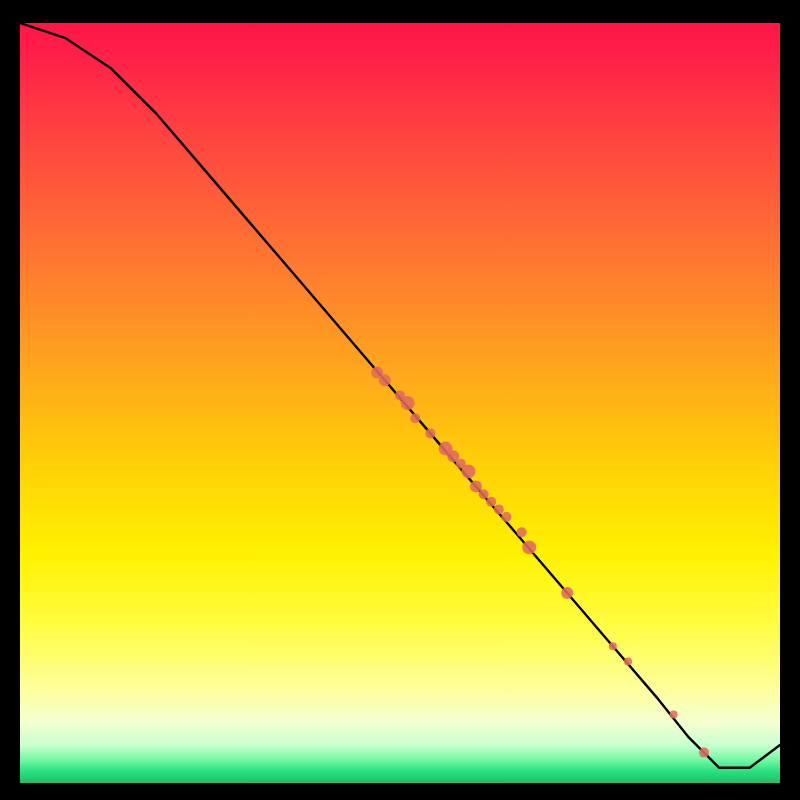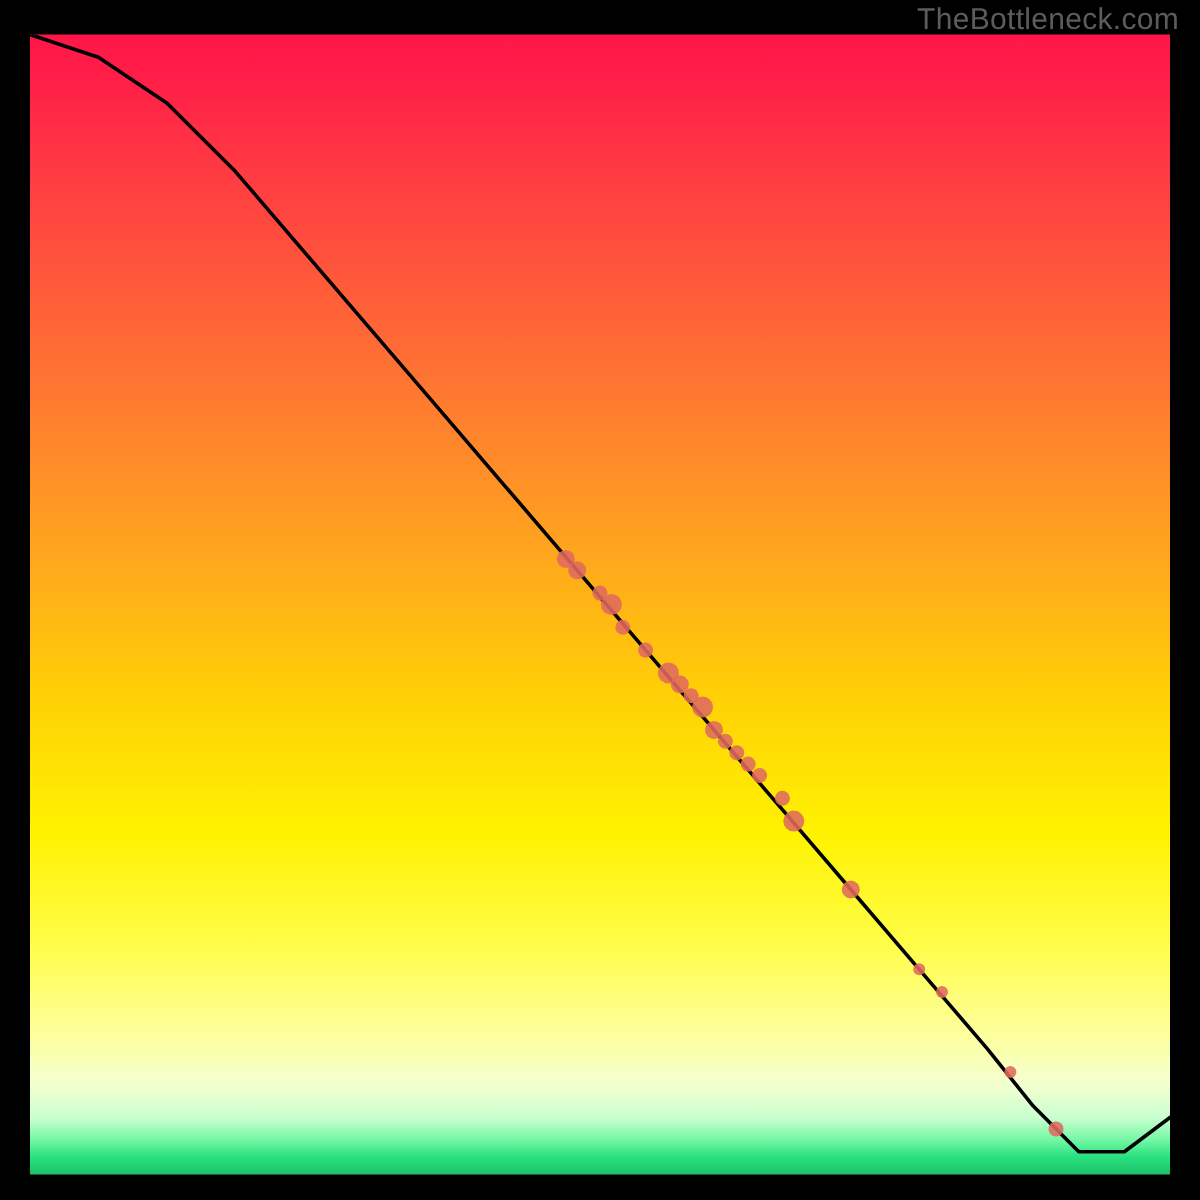--- a/index.html
+++ b/index.html
@@ -62,21 +62,20 @@
     font-size: 20px;
     font-weight: 500;
     letter-spacing: 0.2px;
     user-select: none;
   }
 </style>
 </head>
 <body>
 
 <div class="stage">
-  <div class="watermark">TheBottleneck.com</div>
 
   <div class="plot">
     <div class="gradient"></div>
     <svg class="curve" viewBox="0 0 760 760" preserveAspectRatio="none">
       <path id="curve-path" fill="none" stroke="#000000" stroke-width="2.4" stroke-linejoin="round" stroke-linecap="round" d="M0.0 0.0 L45.6 15.2 L91.2 45.6 L136.8 91.2 L182.4 144.4 L228.0 197.6 L273.6 250.8 L319.2 304.0 L364.8 357.2 L410.4 410.4 L456.0 463.6 L501.6 516.8 L547.2 570.0 L592.8 623.2 L638.4 676.4 L668.8 714.4 L699.2 744.8 L729.6 744.8 L760.0 722.0"></path>
       <g id="markers">
           <circle cx="357.2" cy="349.6" r="6" fill="#e06a5f" fill-opacity="0.88"></circle>
           <circle cx="364.8" cy="357.2" r="6" fill="#e06a5f" fill-opacity="0.88"></circle>
           <circle cx="380.0" cy="372.4" r="5" fill="#e06a5f" fill-opacity="0.88"></circle>
           <circle cx="387.6" cy="380.0" r="7" fill="#e06a5f" fill-opacity="0.88"></circle>

